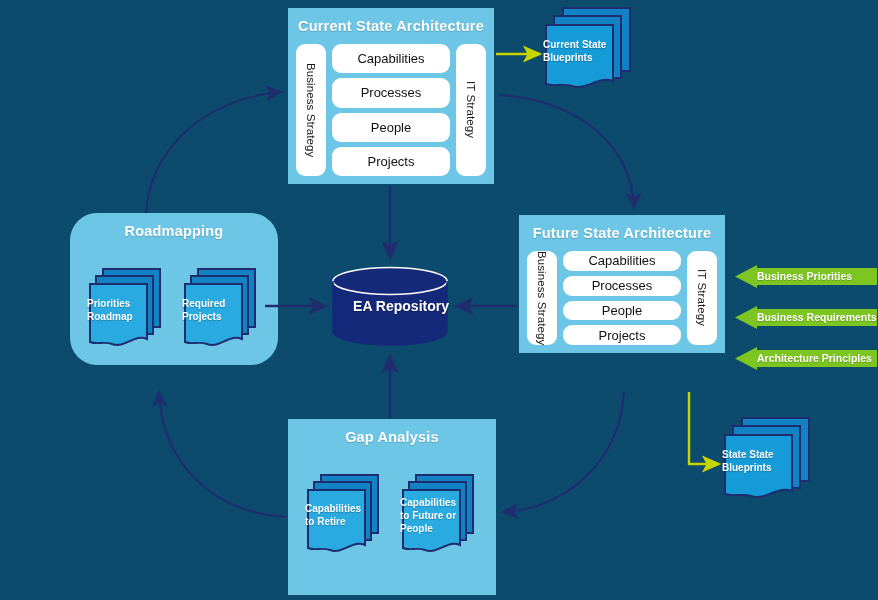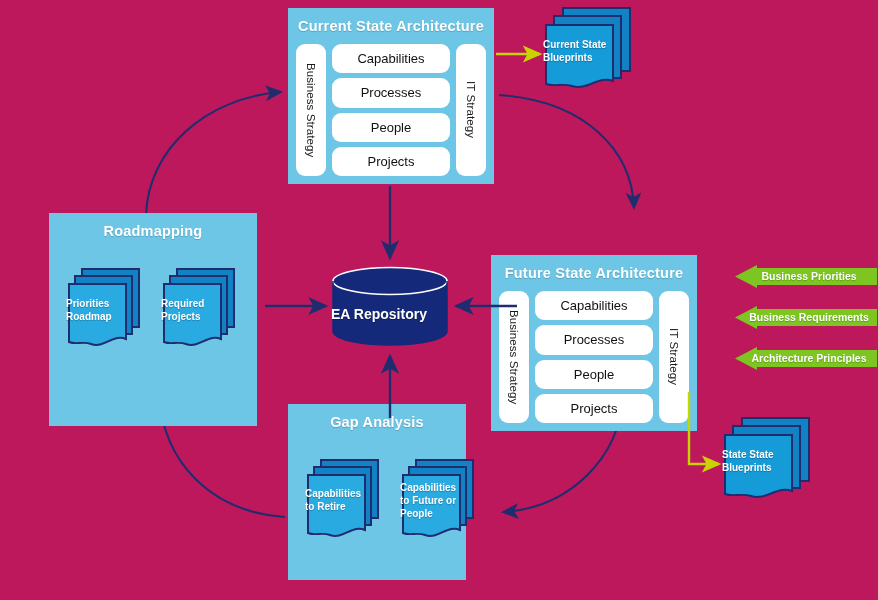--- a/index.html
+++ b/index.html
@@ -7,21 +7,21 @@
     padding: 0;
     background: #ffffff;
   }
   body {
     font-family: "Liberation Sans", sans-serif;
   }
   #canvas {
     position: relative;
     width: 878px;
     height: 600px;
-    background: #be185d;
+    background: #0c4a6e;
     overflow: hidden;
     text-decoration: underline;
   }
   svg.layer {
     position: absolute;
     left: 0;
     top: 0;
     width: 878px;
     height: 600px;
     pointer-events: none;
@@ -114,46 +114,45 @@
   #ea-repository {
     position: absolute;
     left: 331px;
     top: 266px;
     width: 118px;
     height: 80px;
     z-index: 4;
   }
   #ea-repository .ea-text {
     position: absolute;
-    left: 0; top: 40px;
+    left: 0; top: 32px;
     width: 100%;
-    text-align: left;
+    text-align: right;
     color: #ffffff;
     font-weight: bold;
     font-size: 14px;
     text-shadow: 0 1px 1px rgba(0,0,0,.35);
   }
 
   
   .green-arrow {
     position: absolute;
     z-index: 4;
     height: 23px;
   }
   .green-arrow .ga-label {
     position: absolute;
-    left: 8px;
+    left: 22px;
     top: 0;
     right: 2px;
     height: 23px;
     line-height: 23px;
     color: #ffffff;
     font-weight: bold;
     font-size: 10.5px;
-    text-align: center;
     text-shadow: 0 1px 1px rgba(0,0,0,.22);
     white-space: nowrap;
   }
 </style>
 </head>
 <body>
 
 <div id="canvas">
 
   <svg class="layer" id="arc-layer" viewBox="0 0 878 600">
@@ -183,39 +182,39 @@
         <div class="row-box">Processes</div>
         <div class="row-box">People</div>
         <div class="row-box">Projects</div>
       </div>
       <div class="side-box">
         <span>IT Strategy</span>
       </div>
     </div>
   </div>
 
-  <div class="panel" id="panel-future-state" style="left:491px; top:215px; width:206px; height:176px;margin-top:40px;">
+  <div class="panel" id="panel-future-state" style="left:519px; top:215px; width:206px; height:138px;">
     <div class="panel-title">Future State Architecture</div>
     <div class="arch-body">
       <div class="side-box">
         <span>Business Strategy</span>
       </div>
       <div class="rows">
         <div class="row-box">Capabilities</div>
         <div class="row-box">Processes</div>
         <div class="row-box">People</div>
         <div class="row-box">Projects</div>
       </div>
       <div class="side-box">
         <span>IT Strategy</span>
       </div>
     </div>
   </div>
 
-  <div class="panel" id="panel-roadmapping" style="left:49px; top:213px; width:208px; height:213px;">
+  <div class="panel" id="panel-roadmapping" style="left:70px; top:213px; width:208px; height:152px;border-radius:27px;">
     <div class="panel-title">Roadmapping</div>
 
     <div class="docstack" style="left:17px; top:52px; width:78px; height:88px;">
       <svg width="78" height="88" viewBox="0 0 78 88">
         <path d="M16,4 H73 V62 H16 Z" fill="#1183C4" stroke="#1F2D6E" stroke-width="2"></path>
         <path d="M9,11 H66 V69 H9 Z" fill="#1183C4" stroke="#1F2D6E" stroke-width="2"></path>
         <path d="M3,19 H60 V74 C48,68 38,84 25,79 C17,76 10,80 3,77 Z" fill="#29ABE2" stroke="#1F2D6E" stroke-width="2"></path>
       </svg>
       <div class="doclabel" style="top:32px;">
         <div>Priorities</div>
@@ -229,21 +228,21 @@
         <path d="M9,11 H66 V69 H9 Z" fill="#1183C4" stroke="#1F2D6E" stroke-width="2"></path>
         <path d="M3,19 H60 V74 C48,68 38,84 25,79 C17,76 10,80 3,77 Z" fill="#29ABE2" stroke="#1F2D6E" stroke-width="2"></path>
       </svg>
       <div class="doclabel" style="top:32px;">
         <div>Required</div>
         <div>Projects</div>
       </div>
     </div>
   </div>
 
-  <div class="panel" id="panel-gap-analysis" style="left:288px; top:404px; width:178px; height:176px;">
+  <div class="panel" id="panel-gap-analysis" style="left:288px; top:419px; width:208px; height:176px;">
     <div class="panel-title">Gap Analysis</div>
 
     <div class="docstack" style="left:17px; top:52px; width:78px; height:88px;">
       <svg width="78" height="88" viewBox="0 0 78 88">
         <path d="M16,4 H73 V62 H16 Z" fill="#1183C4" stroke="#1F2D6E" stroke-width="2"></path>
         <path d="M9,11 H66 V69 H9 Z" fill="#1183C4" stroke="#1F2D6E" stroke-width="2"></path>
         <path d="M3,19 H60 V74 C48,68 38,84 25,79 C17,76 10,80 3,77 Z" fill="#29ABE2" stroke="#1F2D6E" stroke-width="2"></path>
       </svg>
       <div class="doclabel" style="top:31px;">
         <div>Capabilities</div>

